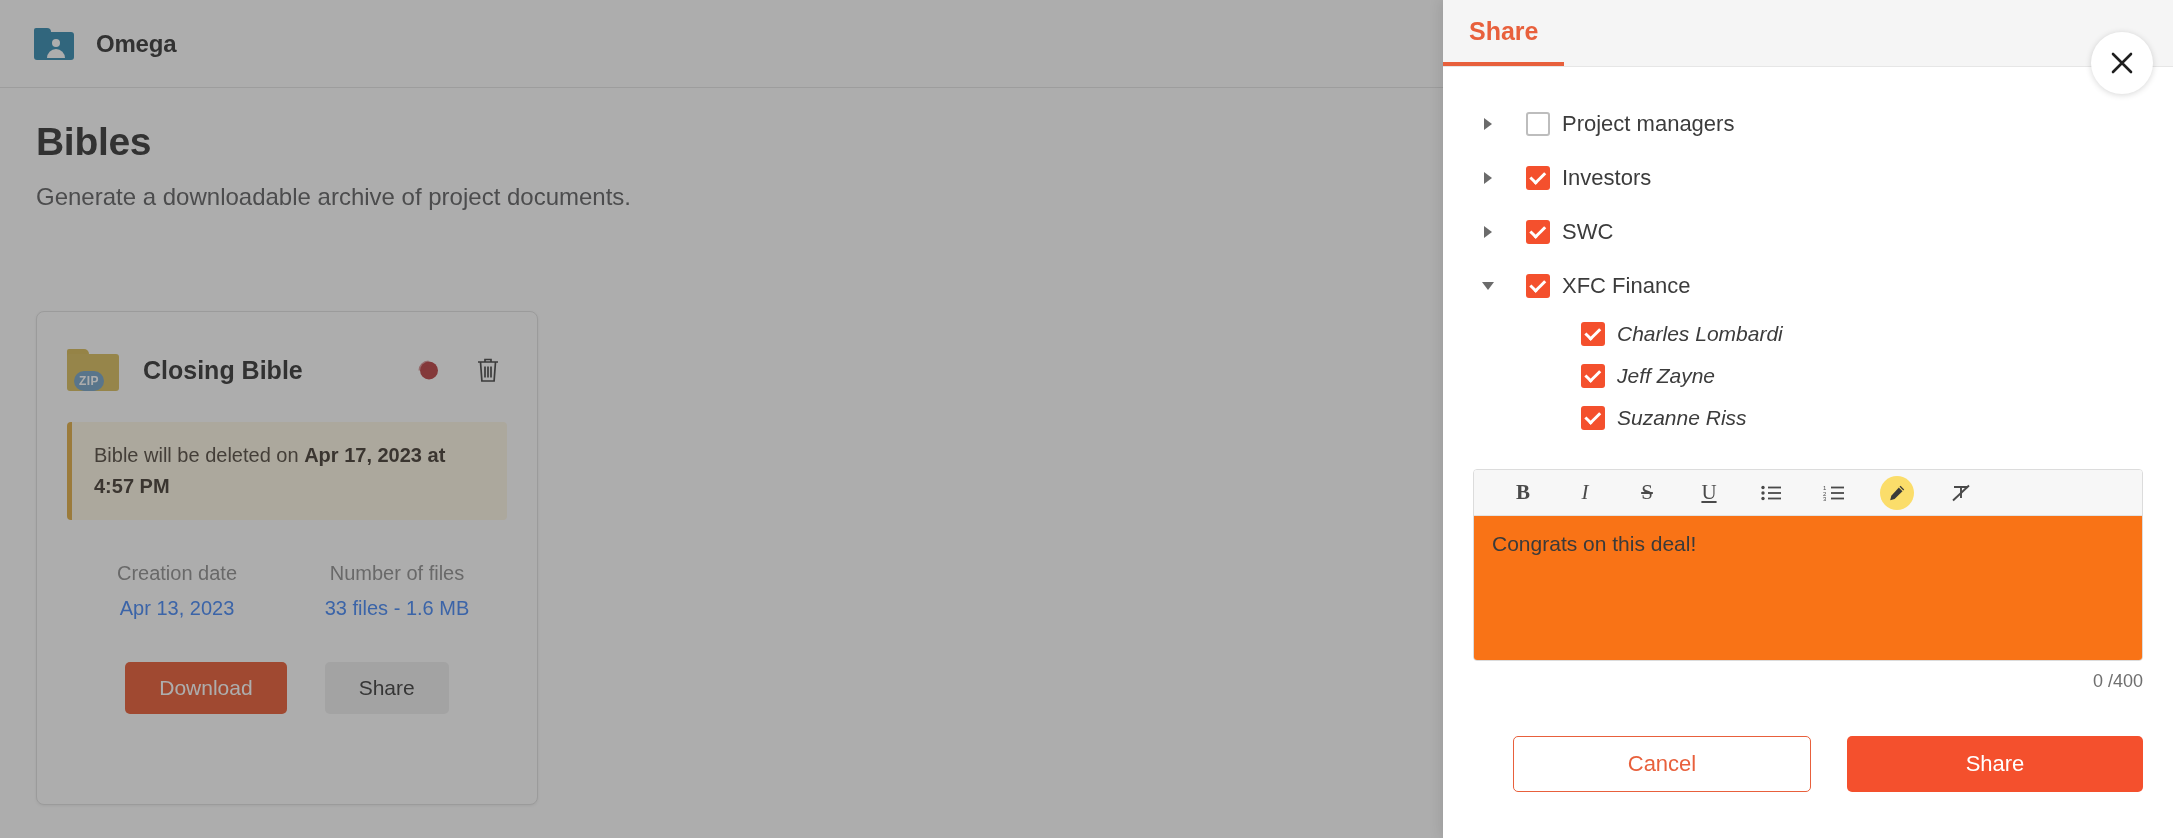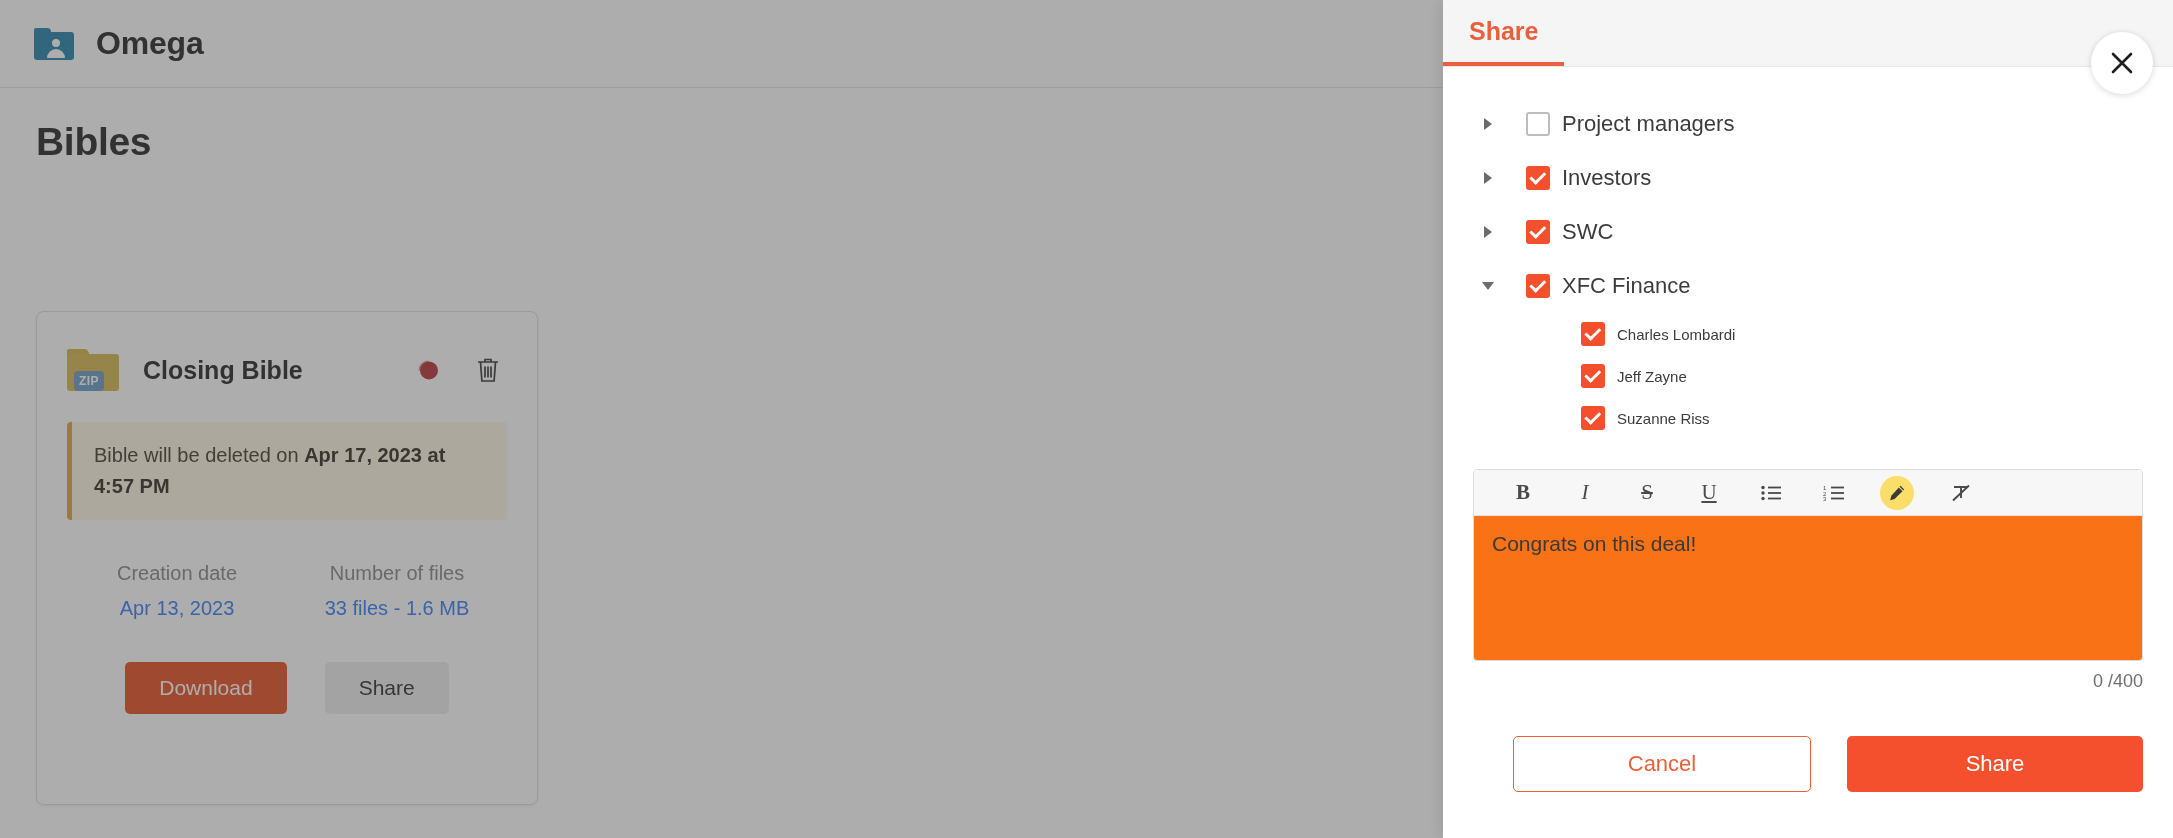--- a/index.html
+++ b/index.html
@@ -38,21 +38,21 @@
   }
   .folder-user-icon .head {
     position: absolute; left: 18px; top: 11px; width: 8px; height: 8px;
     background: #ffffff; border-radius: 50%;
   }
   .folder-user-icon .torso {
     position: absolute; left: 13px; top: 21px; width: 18px; height: 9px;
     background: #ffffff; border-radius: 9px 9px 0 0;
   }
   .app-title {
-    font-size: 32px; font-weight: bold; color: #2b2b2b;
+    font-size: 24px; font-weight: bold; color: #2b2b2b;
     margin-left: 22px; letter-spacing: -0.2px;
   }
 
   .bg-body { position: absolute; left: 0; top: 88px; width: 2173px; height: 750px; background:#fff; }
 
   .page-title {
     position: absolute; left: 36px; top: 32px;
     font-size: 39px; font-weight: bold; color: #2b2b2b;
     letter-spacing: -0.3px;
     text-align: right;
@@ -76,21 +76,21 @@
   .zip-icon .ztab {
     position: absolute; left: 0; top: 0; width: 22px; height: 8px;
     background: #d6b74e; border-radius: 2px 5px 0 0;
   }
   .zip-icon .zbody {
     position: absolute; left: 0; top: 5px; width: 52px; height: 37px;
     background: #d8bb55; border-radius: 3px;
   }
   .zip-icon .zbadge {
     position: absolute; left: 7px; top: 22px; width: 30px; height: 20px;
-    background: #6e9fc4; border-radius: 4px;
+    background: #6e9fc4; border-radius: 10px;
     color: #fff; font-size: 12px; font-weight: bold;
     display: flex; align-items: center; justify-content: center;
     letter-spacing: 0.5px;
   }
   .card-title { font-size: 25px; font-weight: bold; color: #2b2b2b; margin-left: 24px; flex: 1; }
   .card-actions { display: flex; align-items: center; gap: 30px; margin-right: 4px; }
   .icon-btn { width: 30px; height: 30px; display: flex; align-items: center; justify-content: center; cursor: pointer; }
 
   .warn-box {
     margin: 26px 30px 6px 30px;
@@ -164,21 +164,21 @@
   .cb {
     width: 24px; height: 24px; border-radius: 3px; flex: none;
     display: flex; align-items: center; justify-content: center;
     margin-left: 23px; cursor: pointer;
   }
   .cb.checked { background: #f4502d; }
   .cb.unchecked { background: #ffffff; border: 2px solid #bdbdbd; }
   .cb .tick { width: 15px; height: 9px; border-left: 3px solid #fff; border-bottom: 3px solid #fff;
               transform: rotate(-45deg) translate(1px,-2px); }
   .tree-label { font-size: 22px; color: #3c3c3c; margin-left: 12px; }
-  .tree-row.child .tree-label { font-size: 15px; }
+  .tree-row.child .tree-label { font-size: 21px; font-style: italic; }
 
   
   .editor-wrap {
     margin: 30px 30px 0 30px;
     border: 1px solid #dcdcdc; border-radius: 4px;
     overflow: hidden;
   }
   .editor-toolbar {
     height: 46px; background: #f7f7f7;
     border-bottom: 1px solid #e3e3e3;
@@ -237,20 +237,21 @@
         <span class="tab"></span>
           <span class="body"></span>
         <span class="head"></span>
           <span class="torso"></span>
       </span>
       <span class="app-title">Omega</span>
     </div>
 
     <div class="bg-body">
       <div class="page-title">Bibles</div>
+      <div class="page-subtitle">Generate a downloadable archive of project documents.</div>
 
       <div class="bible-card">
         <div class="card-head">
           <span class="zip-icon">
             <span class="ztab"></span>
               <span class="zbody"></span>
             <span class="zbadge">ZIP</span>
           </span>
           <span class="card-title">Closing Bible</span>
           <span class="card-actions">

